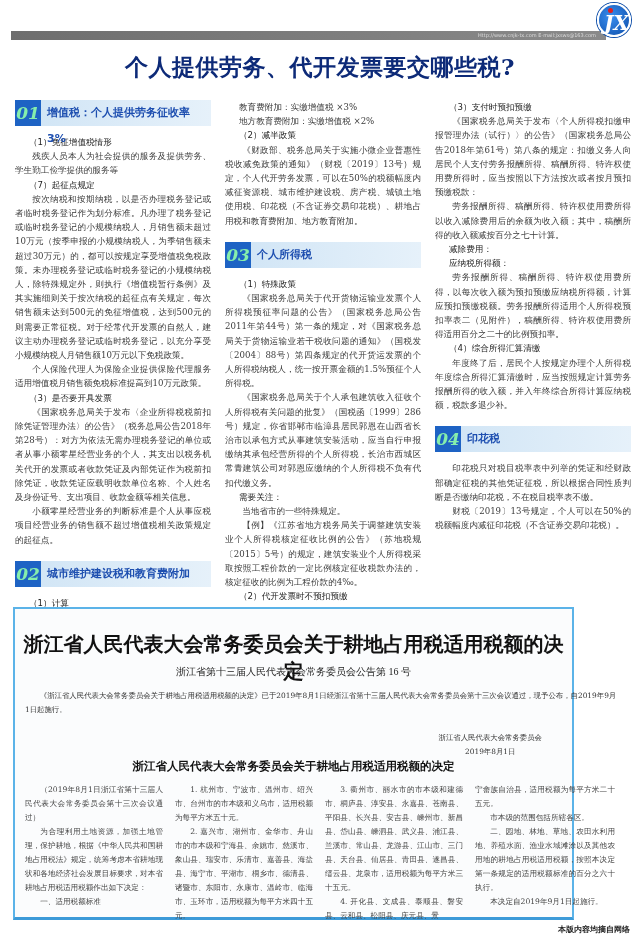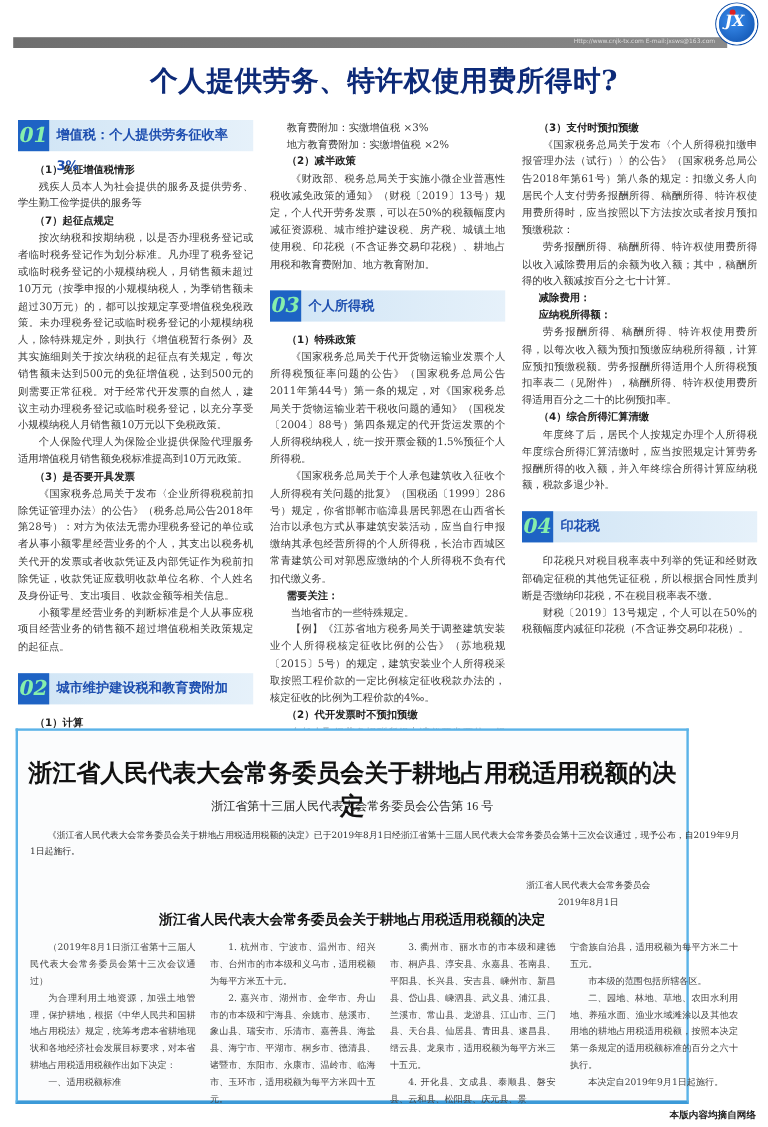--- a/index.html
+++ b/index.html
@@ -10,39 +10,39 @@
   .masthead { position: absolute; left: 11px; top: 5px; width: 620px; height: 40px; }
   .mast-blue { position: absolute; left: 0; top: 0; width: 595px; height: 24px;
     background: linear-gradient(90deg, #0f4aa8 0%, #1b68cf 55%, #2a86e6 100%); }
   .mast-title { position: absolute; left: 10px; top: 2px; color: #fff; font-family: "DejaVu Sans", sans-serif; font-size: 16px; letter-spacing: 1px; }
   .mast-en { position: absolute; left: 88px; top: 2px; color: #fff; font-family: "Liberation Sans", sans-serif; font-size: 16px; }
   .mast-edition { position: absolute; right: 45px; top: 6px; color: #fff; font-family: "DejaVu Sans", sans-serif; font-size: 9px; }
   .mast-gray { position: absolute; left: 0; top: 26px; width: 595px; height: 9px; background: linear-gradient(90deg,#6e6e6e,#8a8a8a); }
   .mast-url { position: absolute; right: 35px; top: 26px; color: #ddd; font-family: "DejaVu Sans", sans-serif; font-size: 5px; line-height: 9px; }
   .logo { position: absolute; right: 0px; top: -2px; width: 34px; height: 34px; border-radius: 50%;
     background: radial-gradient(circle at 40% 40%, #3b8ff0, #0b4ca8); border: 2px solid #fff; box-shadow: 0 0 0 1px #0b4ca8; }
-  .logo-text { position: absolute; left: 5px; top: 6px; color: #fff; font-family: "DejaVu Serif", serif; font-weight: bold; font-size: 13px; font-style: italic; }
+  .logo-text { position: absolute; left: 5px; top: 6px; color: #fff; font-family: "DejaVu Serif", serif; font-weight: bold; font-size: 20px; font-style: italic; }
   .logo-dot { position: absolute; left: 9px; top: 3px; width: 5px; height: 5px; border-radius: 50%; background: #e02020; }
 
   
   .headline { position: absolute; left: 0; top: 52px; width: 640px; text-align: center;
     color: #0d2a78; font-family: "DejaVu Serif", serif; font-weight: bold; font-size: 23px; letter-spacing: 0.5px; }
 
   
   .col { position: absolute; top: 100px; font-size: 8.6px; line-height: 14.2px; color: #3a3a3a; }
   .col-1 { left: 15px; width: 196px; }
   .col-2 { left: 225px; width: 196px; }
   .col-3 { left: 435px; width: 196px; }
 
   .sec-head { position: relative; height: 26px; background: linear-gradient(90deg, #cfe4f5, #e6f1fa); margin-bottom: 9px; }
   .sec-num { position: absolute; left: 0; top: 0; width: 26px; height: 26px; background: #1e63c4; color: #86efac;
     font-family: "DejaVu Serif", serif; font-weight: bold; font-style: italic; font-size: 17px; line-height: 26px; text-align: center; }
   .sec-title { position: absolute; left: 32px; top: 0; line-height: 26px; color: #1e4fb0; font-family: "DejaVu Sans", sans-serif; font-weight: bold; font-size: 11px; }
 
-  .sub { font-family: "DejaVu Sans", sans-serif; font-weight: bold; color: #222; padding-left: 14px; font-size: 8.6px; }
+  .sub { font-family: "DejaVu Sans", sans-serif; font-weight: normal; color: #222; padding-left: 14px; font-size: 8.6px; }
   .p { text-indent: 2em; text-align: justify; }
   .p-plain { padding-left: 14px; }
   .gap { height: 14px; }
 
   
   .notice { position: absolute; left: 13px; top: 607px; width: 561px; height: 313px;
     border: 2px solid #5bb3e8; border-bottom: 3px solid #3c9ad8; background: #fbfcfd; }
   .notice-title { position: absolute; left: 0; top: 22px; width: 100%; text-align: center; color: #111;
     font-family: "DejaVu Serif", serif; font-weight: bold; font-size: 20px; }
   .notice-sub { position: absolute; left: 0; top: 56px; width: 100%; text-align: center; color: #222;
@@ -65,21 +65,21 @@
 
 <div class="masthead">
   <div class="mast-gray"></div>
   <span class="mast-url">Http://www.cnjk-tx.com  E-mail:jxsws@163.com</span>
   <div class="logo">
     <span class="logo-dot"></span>
     <span class="logo-text">JX</span>
   </div>
 </div>
 
-<div class="headline">个人提供劳务、特许权使用费所得时?</div>
+<div class="headline">个人提供劳务、代开发票要交哪些税?</div>
 
 <div class="col col-1">
   <div class="sec-head">
     <span class="sec-num">01</span>
     <span class="sec-title">增值税：个人提供劳务征收率 3%</span>
   </div>
   <div class="sub">（1）免征增值税情形</div>
   <div class="p">残疾人员本人为社会提供的服务及提供劳务、学生勤工俭学提供的服务等</div>
   <div class="sub">（7）起征点规定</div>
   <div class="p">按次纳税和按期纳税，以是否办理税务登记或者临时税务登记作为划分标准。凡办理了税务登记或临时税务登记的小规模纳税人，月销售额未超过10万元（按季申报的小规模纳税人，为季销售额未超过30万元）的，都可以按规定享受增值税免税政策。未办理税务登记或临时税务登记的小规模纳税人，除特殊规定外，则执行《增值税暂行条例》及其实施细则关于按次纳税的起征点有关规定，每次销售额未达到500元的免征增值税，达到500元的则需要正常征税。对于经常代开发票的自然人，建议主动办理税务登记或临时税务登记，以充分享受小规模纳税人月销售额10万元以下免税政策。</div>

